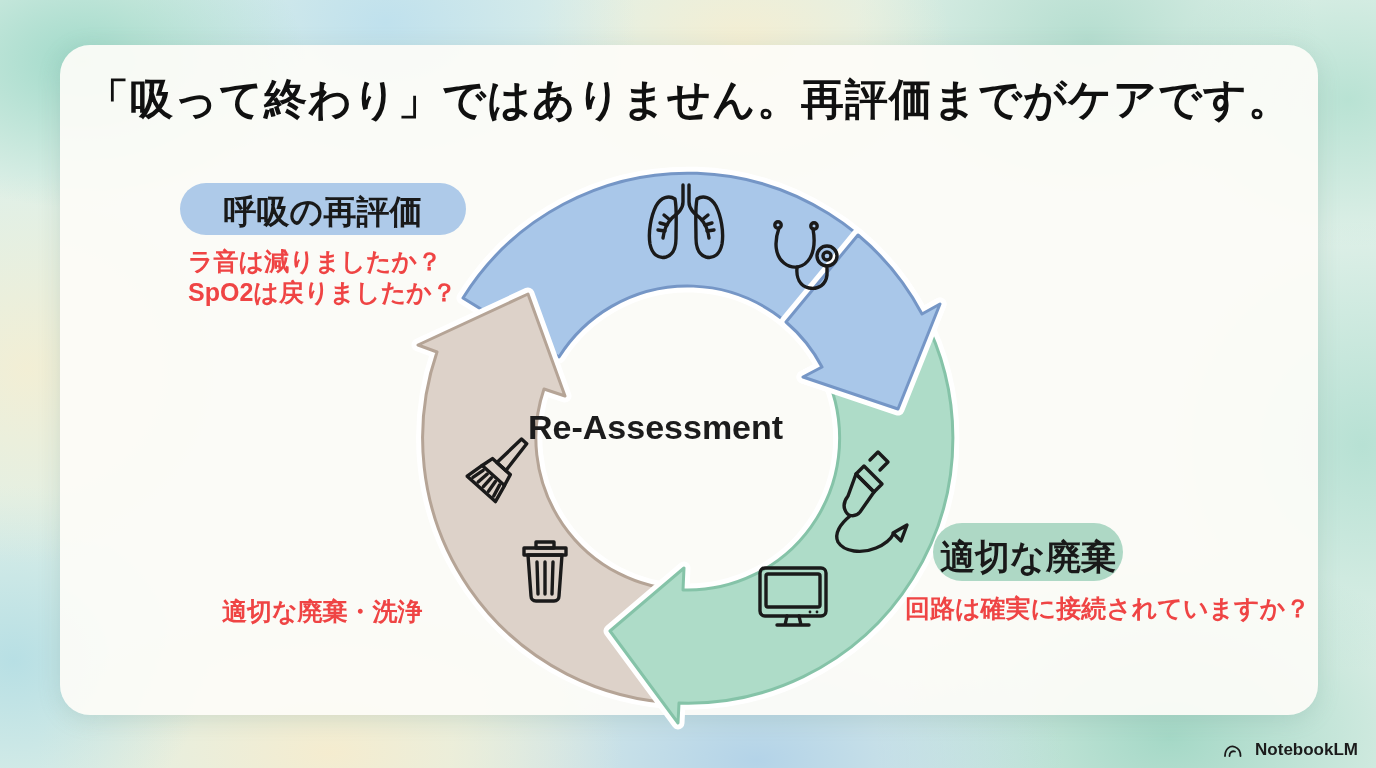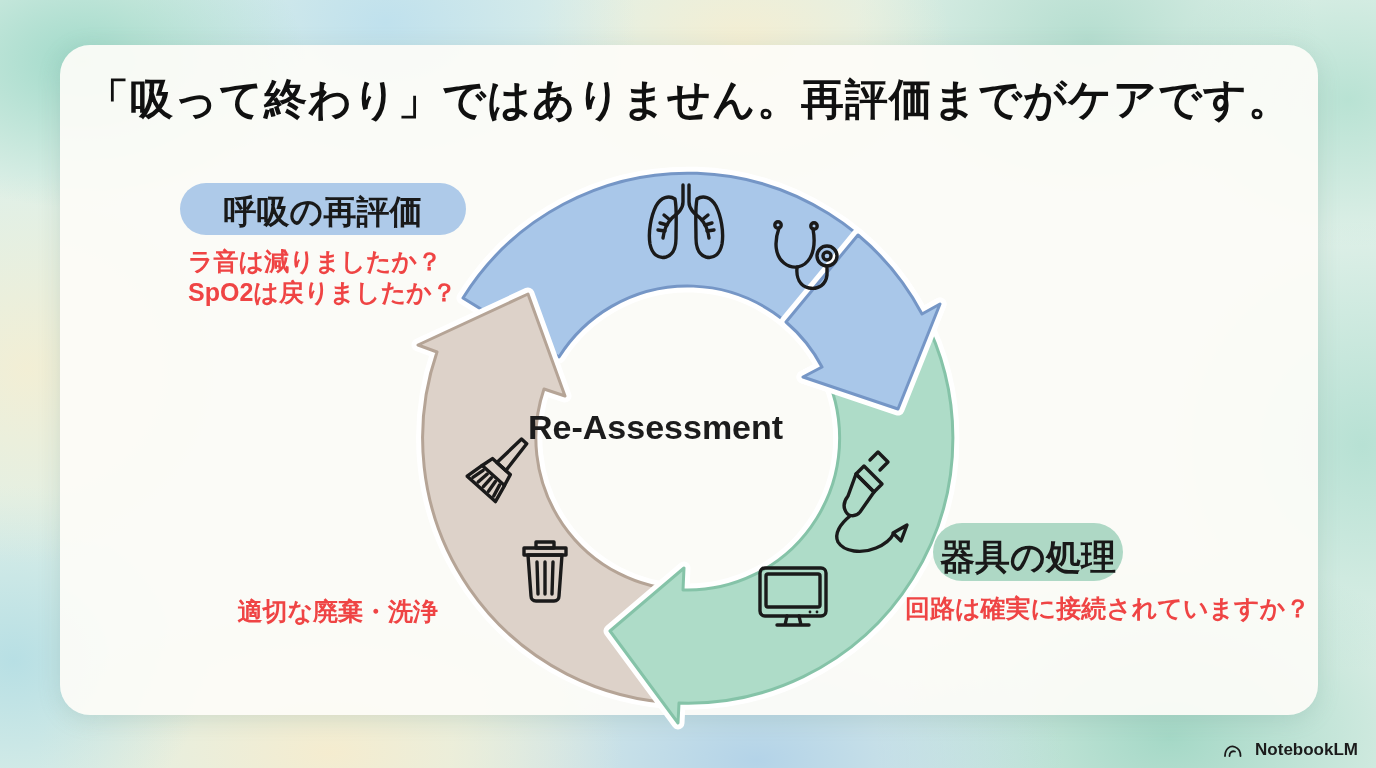--- a/index.html
+++ b/index.html
@@ -42,21 +42,21 @@
   .pill{
     position:absolute;display:flex;align-items:flex-end;justify-content:center;
     font-weight:800;color:#191919;border-radius:30px;
   }
   .pill-blue {left:120px;top:138px;width:286px;height:52px;background:#aecae9;font-size:33px;}
   .pill-green{left:873px;top:478px;width:190px;height:58px;background:#aed8c5;font-size:35px;}
   .pill-beige{left:162px;top:487px;width:216px;height:50px;background:#e2d8d0;font-size:32px;}
   .note{position:absolute;font-size:25px;font-weight:700;line-height:31px;color:#ef4444;}
   .note-blue {left:128px;top:201px;}
   .note-green{left:845px;top:548px;}
-  .note-beige{left:162px;top:551px;width:216px;text-align:right;}
+  .note-beige{left:162px;top:551px;width:216px;text-align:left;}
   .brand{
     position:absolute;right:18px;bottom:8px;display:flex;align-items:center;gap:13px;
     font-size:17px;font-weight:700;color:#1b1b1b;
   }
   .brand svg{display:block;}
 </style>
 </head>
 <body>
 
 <div class="stage">
@@ -141,21 +141,21 @@
 
     <div class="pill pill-blue">
       <span>呼吸の再評価</span>
     </div>
     <div class="note note-blue">
       <div>ラ音は減りましたか？</div>
       <div>SpO2は戻りましたか？</div>
     </div>
 
     <div class="pill pill-green">
-      <span>器具の処理</span>
+      <span>適切な廃棄</span>
     </div>
     <div class="note note-green">
       <div>回路は確実に接続されていますか？</div>
     </div>
 
     <div class="note note-beige">
       <div>適切な廃棄・洗浄</div>
     </div>
 
   </div>

